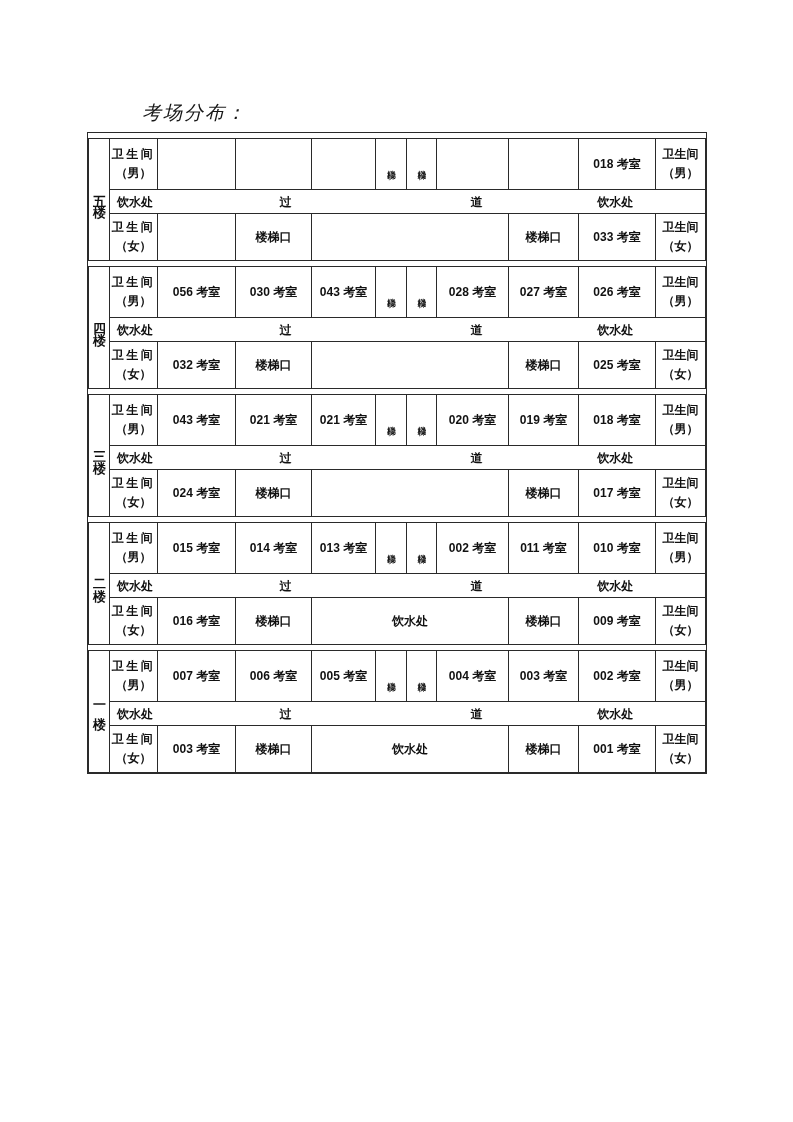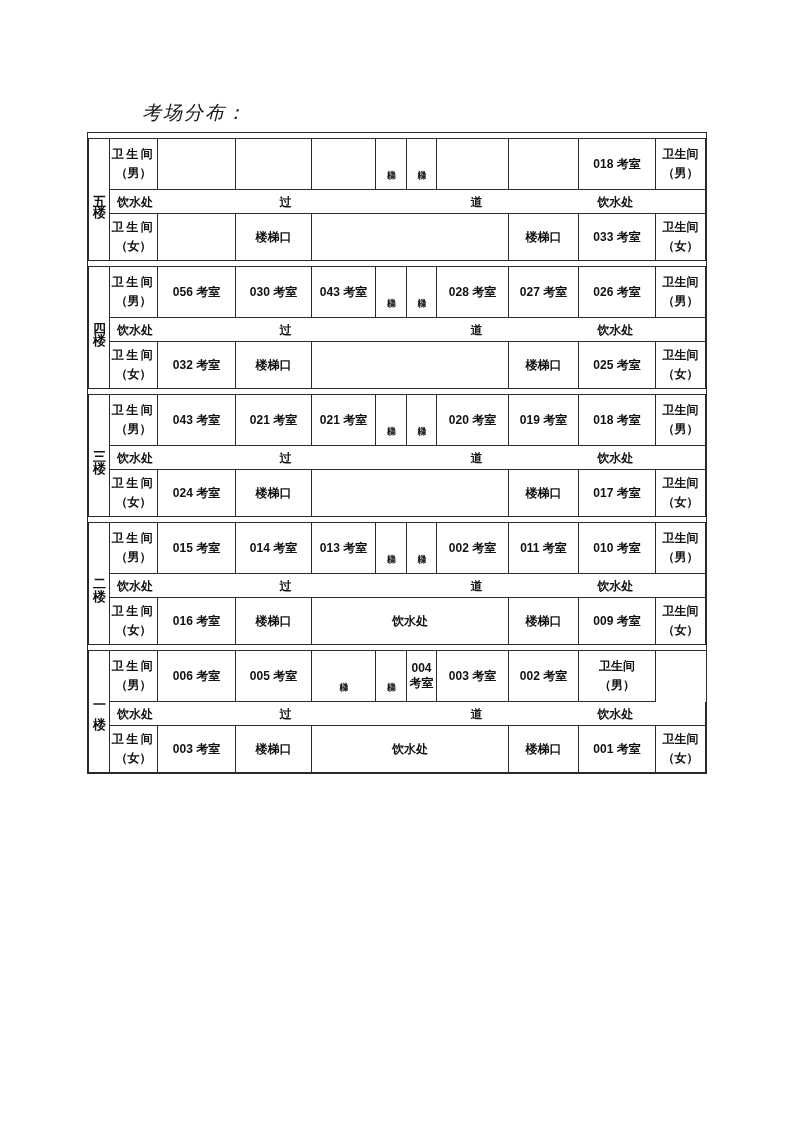--- a/index.html
+++ b/index.html
@@ -238,20 +238,21 @@
   </div>
 
   <div class="block">
     <div class="cell flabel">
         <span class="vtext fname">一楼</span>
       </div>
     <div class="cell wc">
         <span class="sp">卫生间</span>
         <span>（男）</span>
       </div>
+    <div class="cell room">007 考室</div>
     <div class="cell room">006 考室</div>
     <div class="cell room">005 考室</div>
     <div class="cell">
         <span class="vtext vsmall">楼梯口</span>
       </div>
     <div class="cell">
         <span class="vtext vsmall">楼梯口</span>
       </div>
     <div class="cell room">004 考室</div>
     <div class="cell room">003 考室</div>

